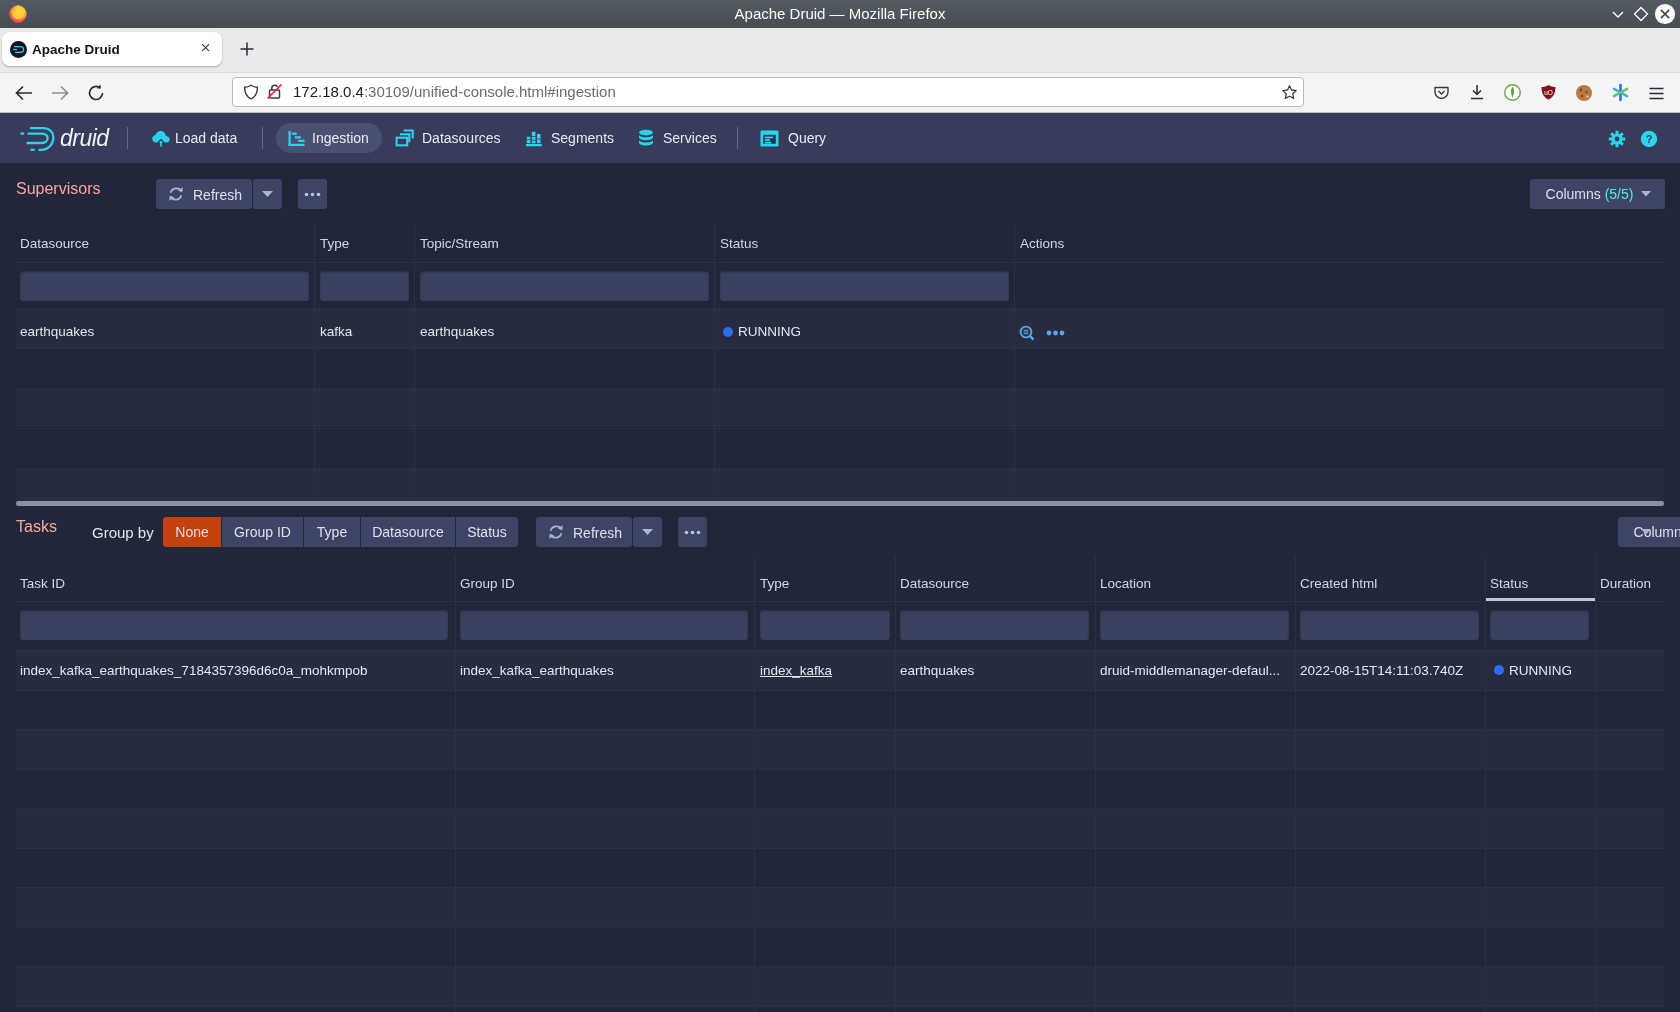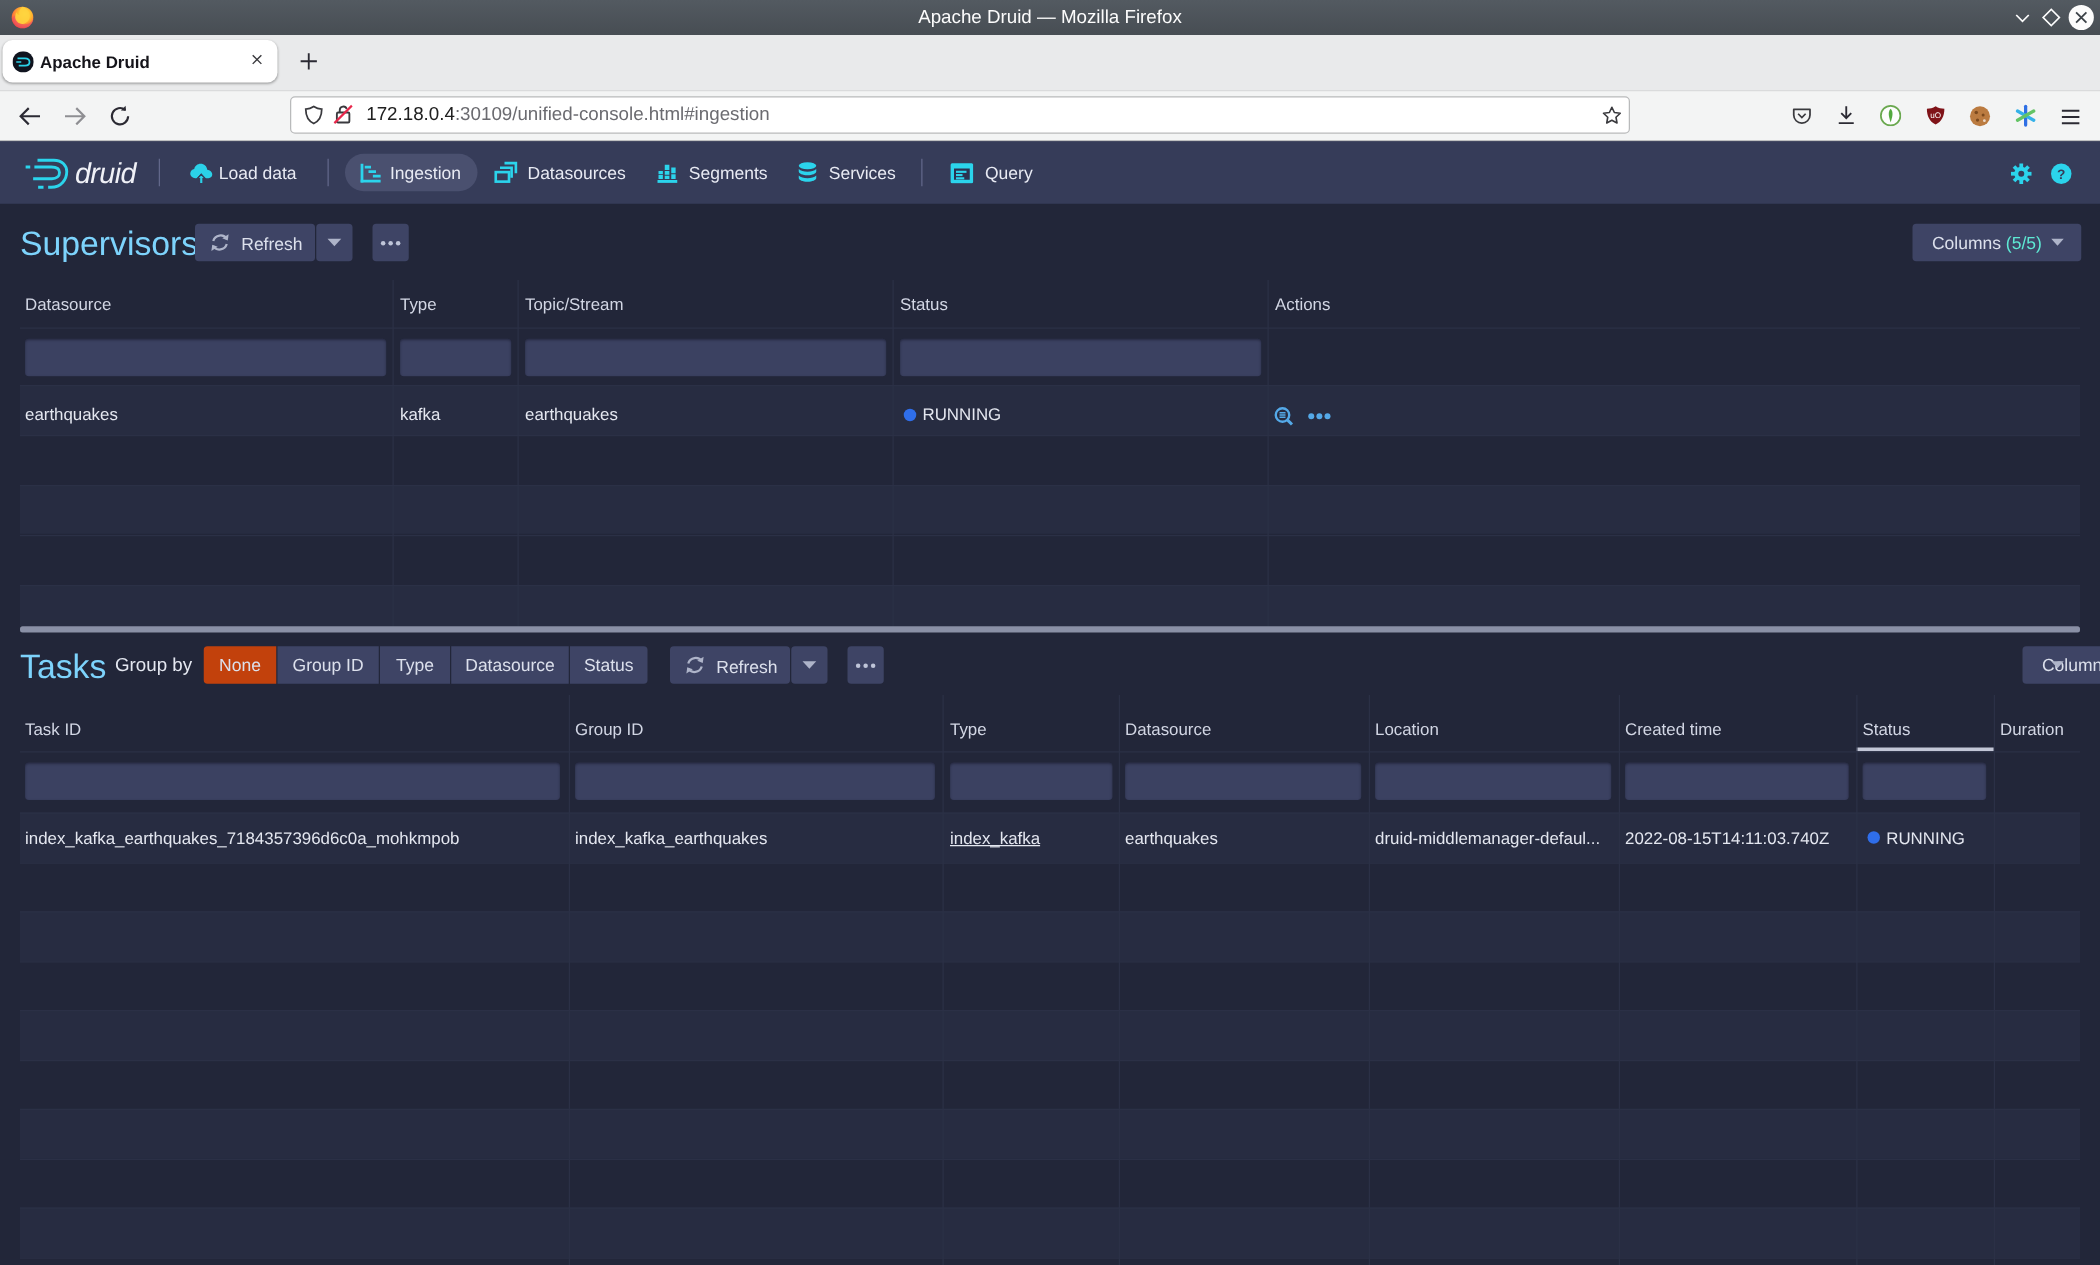--- a/index.html
+++ b/index.html
@@ -20,21 +20,21 @@
     border:1px solid #b9babb; border-radius:4px; }
 
   #dnav { position:absolute; left:0; top:113px; width:1680px; height:50px; background:#363c59; }
   .navitem { position:absolute; top:113px; height:50px; display:flex; align-items:center;
     color:#e8eaf3; font-size:14px; }
   .navsep { position:absolute; top:14px; width:1px; height:22px; background:#62678a; }
   #pill { position:absolute; left:276px; top:10px; width:106px; height:30px; background:#4a506f;
     border-radius:15px; }
 
   .btn { position:absolute; background:#3e4465; border-radius:3px; color:#dce0ec; font-size:14px; }
-  .title { position:absolute; color:#7dd3fc; font-size:27px;text-align:right; }
+  .title { position:absolute; color:#fca5a5; font-size:16px;text-align:right; }
   .muted { color:#5eead4;margin-top:29px; }
 
   .hdrtxt { position:absolute; color:#d2d6e4; font-size:13.5px; }
   .fbox { position:absolute; height:30px; background:#3b4161; border-radius:3px; box-shadow:inset 0 1px 2px rgba(10,12,24,.45); }
   .cell { position:absolute; color:#e4e7f0; font-size:13.5px; }
   .vline { position:absolute; width:1px; background:#2b3046; }
   .hline { position:absolute; height:1px; background:#2b3046; }
   .rowlight { position:absolute; left:16px; width:1648px; background:#272c41; }
   .dot { position:absolute; width:10px; height:10px; border-radius:50%; background:#2f6eea; }
   svg { position:absolute; display:block; }
@@ -349,21 +349,21 @@
   <div class="btn" style="left:1618px;top:517px;width:135px;height:30px;line-height:30px;text-align:center;padding-right:16px;">Columns <span class="muted">(9/9)</span></div>
   <svg style="left:1640px;top:528px;" width="12" height="8" viewBox="0 0 12 8">
     <path d="M1 1 L6 6.5 L11 1 Z" fill="#aeb4c9"></path>
   </svg>
 
   <div class="hdrtxt" style="left:20px;top:576px;">Task ID</div>
   <div class="hdrtxt" style="left:460px;top:576px;">Group ID</div>
   <div class="hdrtxt" style="left:760px;top:576px;">Type</div>
   <div class="hdrtxt" style="left:900px;top:576px;">Datasource</div>
   <div class="hdrtxt" style="left:1100px;top:576px;">Location</div>
-  <div class="hdrtxt" style="left:1300px;top:576px;">Created time</div>
+  <div class="hdrtxt" style="left:1300px;top:576px;">Created html</div>
   <div class="hdrtxt" style="left:1490px;top:576px;">Status</div>
   <div class="hdrtxt" style="left:1600px;top:576px;">Duration</div>
   <div class="abs" style="left:1485px;top:598px;width:110px;height:3px;background:#c2c6d6;"></div>
 
   <div class="fbox" style="left:20px;top:610px;width:428px;"></div>
   <div class="fbox" style="left:460px;top:610px;width:288px;"></div>
   <div class="fbox" style="left:760px;top:610px;width:130px;"></div>
   <div class="fbox" style="left:900px;top:610px;width:189px;"></div>
   <div class="fbox" style="left:1100px;top:610px;width:189px;"></div>
   <div class="fbox" style="left:1300px;top:610px;width:179px;"></div>

